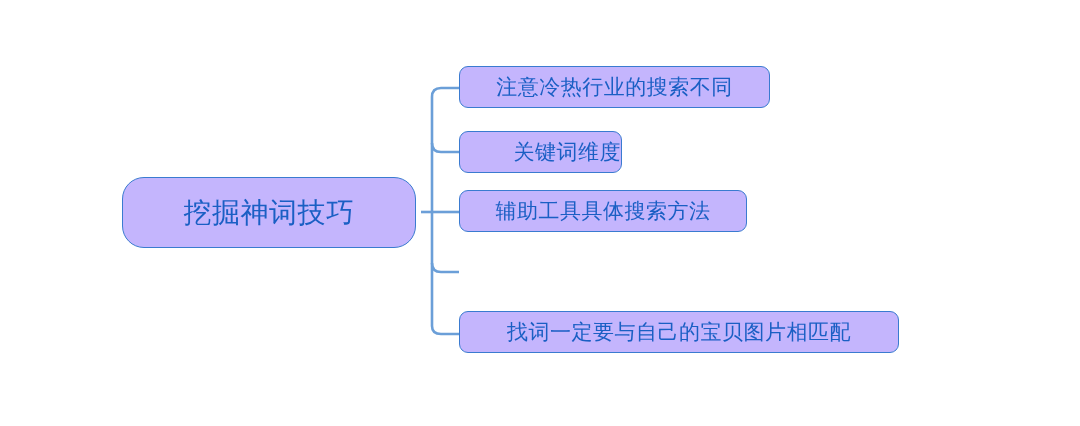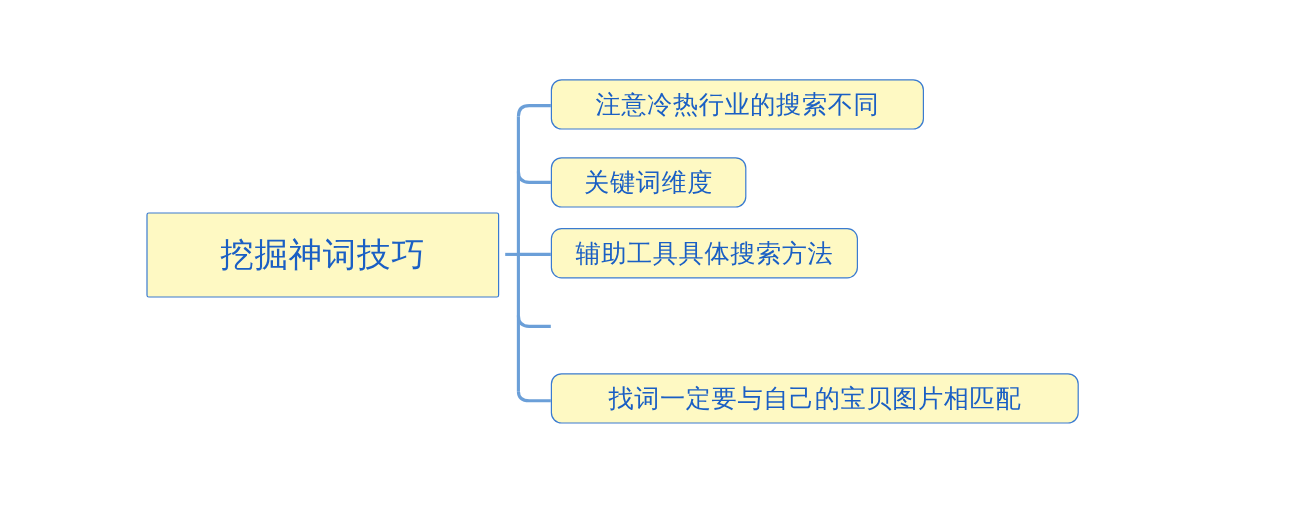--- a/index.html
+++ b/index.html
@@ -22,45 +22,45 @@
   #connectors {
     position: absolute;
     left: 0;
     top: 0;
     width: 1080px;
     height: 426px;
   }
   .node {
     position: absolute;
     box-sizing: border-box;
-    background: #fef9c3;
+    background: #c4b5fd;
     border: 1.6px solid #3a7bd0;
     display: flex;
     align-items: center;
     justify-content: center;
     color: #1a5fc4;
     white-space: nowrap;
     letter-spacing: 0.5px;
   }
   .node-root {
     left: 122px;
     top: 177px;
     width: 294px;
     height: 71px;
-    border-radius: 2px;
+    border-radius: 22px;
     font-size: 28px;
   }
   .node-branch {
     border-radius: 9px;
     height: 42px;
     font-size: 21px;
   }
   .nb-0 { left: 459px; top: 66px;  width: 311px; }
-  .nb-1 { left: 459px; top: 131px; width: 163px; }
-  .nb-2 { left: 459px; top: 190px; width: 256px; }
+  .nb-1 { left: 459px; top: 131px; width: 163px; justify-content: flex-end; }
+  .nb-2 { left: 459px; top: 190px; width: 288px; }
   .nb-3 { left: 459px; top: 251px; width: 288px; }
   .nb-4 { left: 459px; top: 311px; width: 440px; align-items: center; }
 </style>
 </head>
 <body>
 
 <div id="mindmap">
 
   <svg id="connectors" viewBox="0 0 1080 426" xmlns="http://www.w3.org/2000/svg">
 

